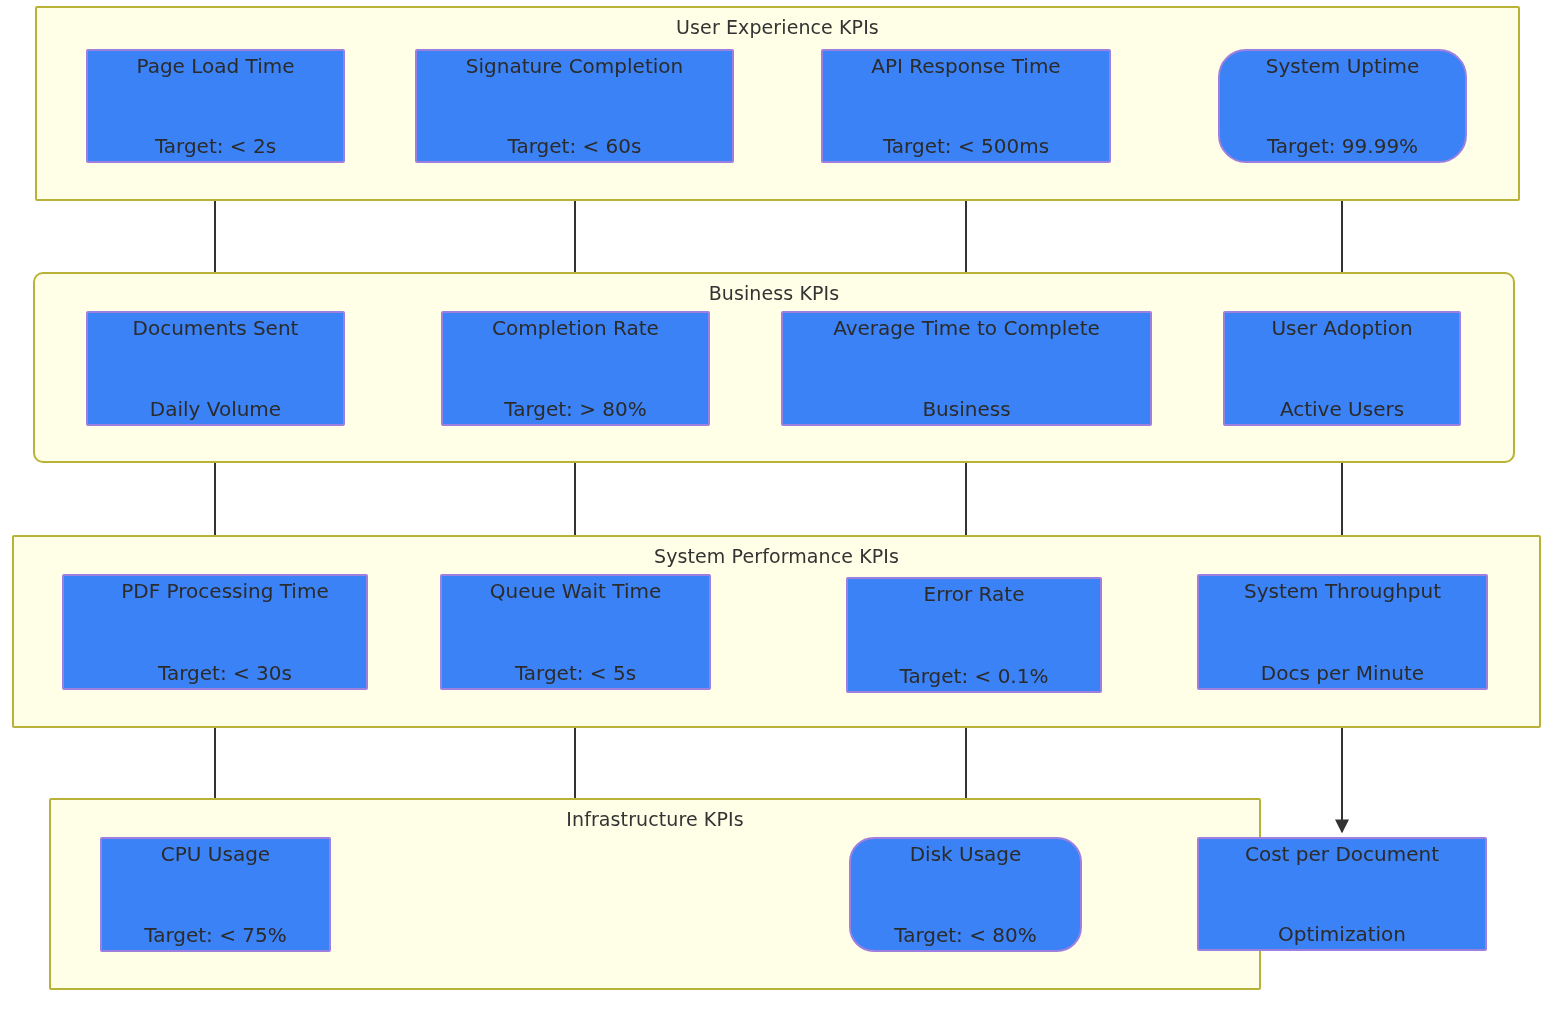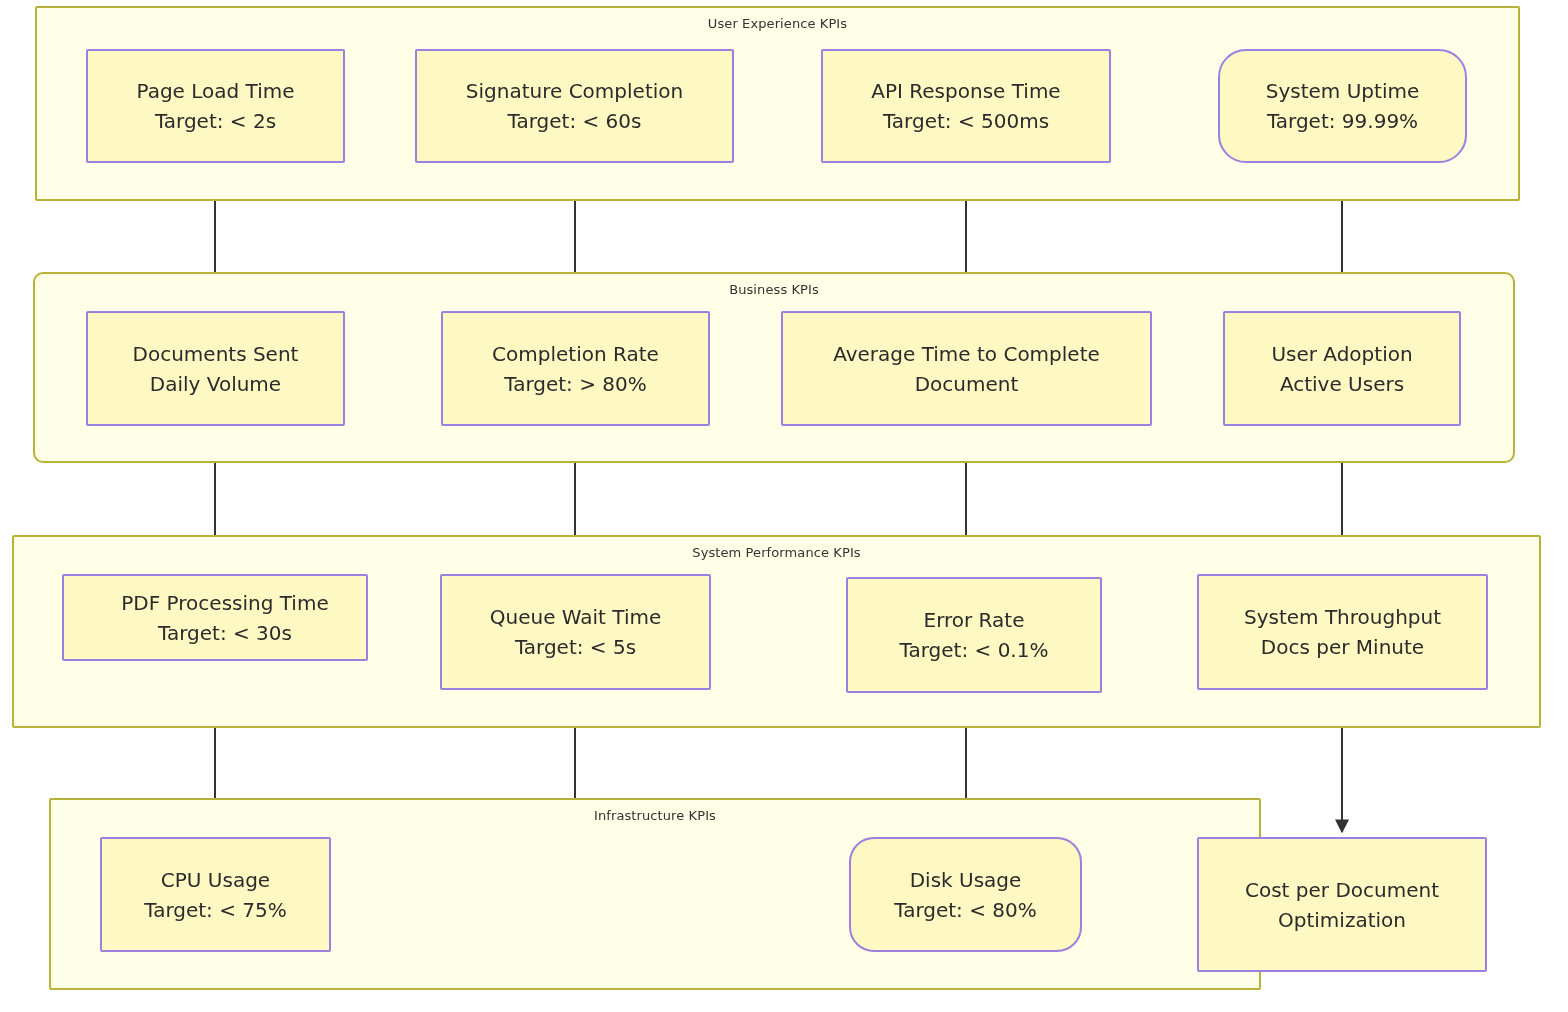--- a/index.html
+++ b/index.html
@@ -36,35 +36,35 @@
     border: 2px solid #b8b338;
     border-radius: 2px;
     z-index: 2;
   }
   .cluster-title {
     position: absolute;
     top: 8px;
     left: 0;
     right: 0;
     text-align: center;
-    font-size: 13px;
+    font-size: 19px;
     color: #333333;
     letter-spacing: 0.1px;
     white-space: nowrap;
   }
   .node {
     position: absolute;
     box-sizing: border-box;
-    background: #fef9c3;
+    background: #3b82f6;
     border: 2px solid #9d7fe0;
     border-radius: 2px;
     display: flex;
     flex-direction: column;
     align-items: center;
-    justify-content: center;
+    justify-content: space-between;
     z-index: 4;
   }
   .node-line {
     font-size: 20px;
     color: #2b2b2b;
     line-height: 1.5;
     text-align: center;
     white-space: nowrap;
   }
   .edge-path {
@@ -143,28 +143,28 @@
   <div class="node" style="left:86px; top:311px; width:259px; height:115px;">
     <div class="node-line">Documents Sent</div>
     <div class="node-line">Daily Volume</div>
   </div>
   <div class="node" style="left:441px; top:311px; width:269px; height:115px;">
     <div class="node-line">Completion Rate</div>
     <div class="node-line">Target: &gt; 80%</div>
   </div>
   <div class="node" style="left:781px; top:311px; width:371px; height:115px;">
     <div class="node-line">Average Time to Complete</div>
-    <div class="node-line">Document</div>
+    <div class="node-line">Business</div>
   </div>
   <div class="node" style="left:1223px; top:311px; width:238px; height:115px;">
     <div class="node-line">User Adoption</div>
     <div class="node-line">Active Users</div>
   </div>
 
-  <div class="node" style="left:62px; top:574px; width:306px; height:87px;padding-left:20px;">
+  <div class="node" style="left:62px; top:574px; width:306px; height:116px;padding-left:20px;">
     <div class="node-line">PDF Processing Time</div>
     <div class="node-line">Target: &lt; 30s</div>
   </div>
   <div class="node" style="left:440px; top:574px; width:271px; height:116px;">
     <div class="node-line">Queue Wait Time</div>
     <div class="node-line">Target: &lt; 5s</div>
   </div>
   <div class="node" style="left:846px; top:577px; width:256px; height:116px;">
     <div class="node-line">Error Rate</div>
     <div class="node-line">Target: &lt; 0.1%</div>
@@ -175,18 +175,18 @@
   </div>
 
   <div class="node" style="left:100px; top:837px; width:231px; height:115px;">
     <div class="node-line">CPU Usage</div>
     <div class="node-line">Target: &lt; 75%</div>
   </div>
   <div class="node" style="left:849px; top:837px; width:233px; height:115px;border-radius:25px;">
     <div class="node-line">Disk Usage</div>
     <div class="node-line">Target: &lt; 80%</div>
   </div>
-  <div class="node" style="left:1197px; top:837px; width:290px; height:135px;">
+  <div class="node" style="left:1197px; top:837px; width:290px; height:114px;">
     <div class="node-line">Cost per Document</div>
     <div class="node-line">Optimization</div>
   </div>
 
 </div>
 
 </body></html>

